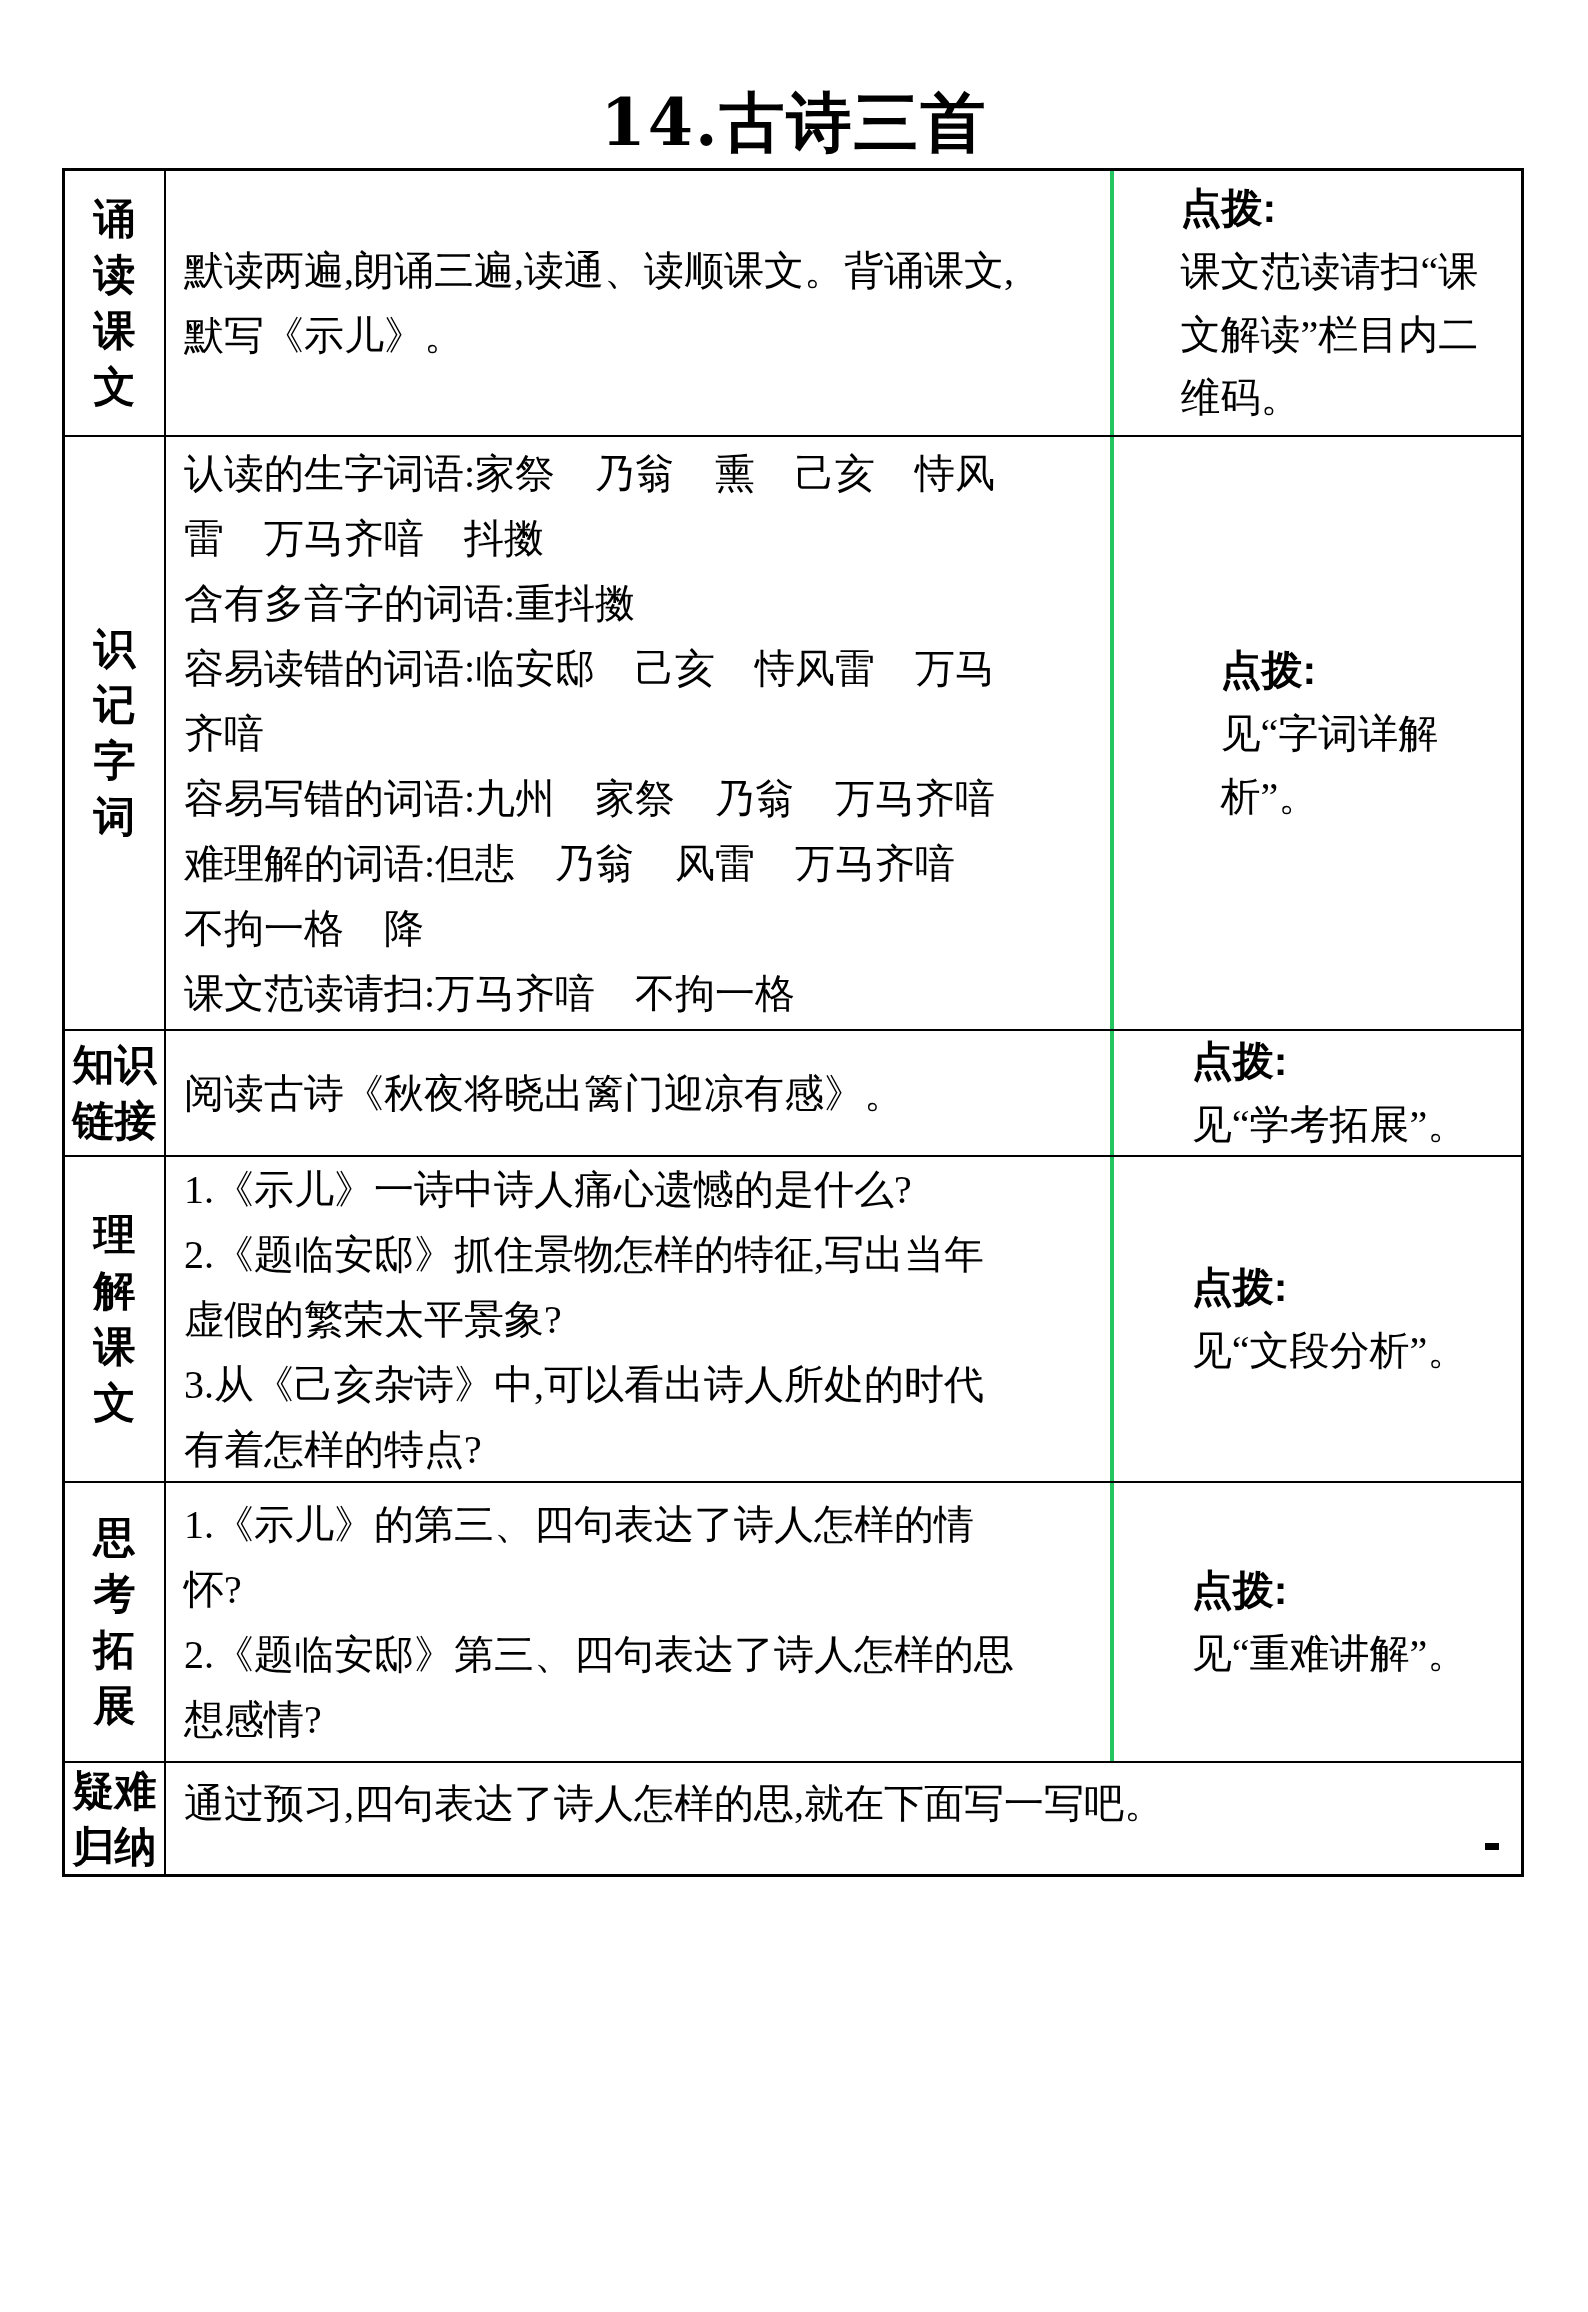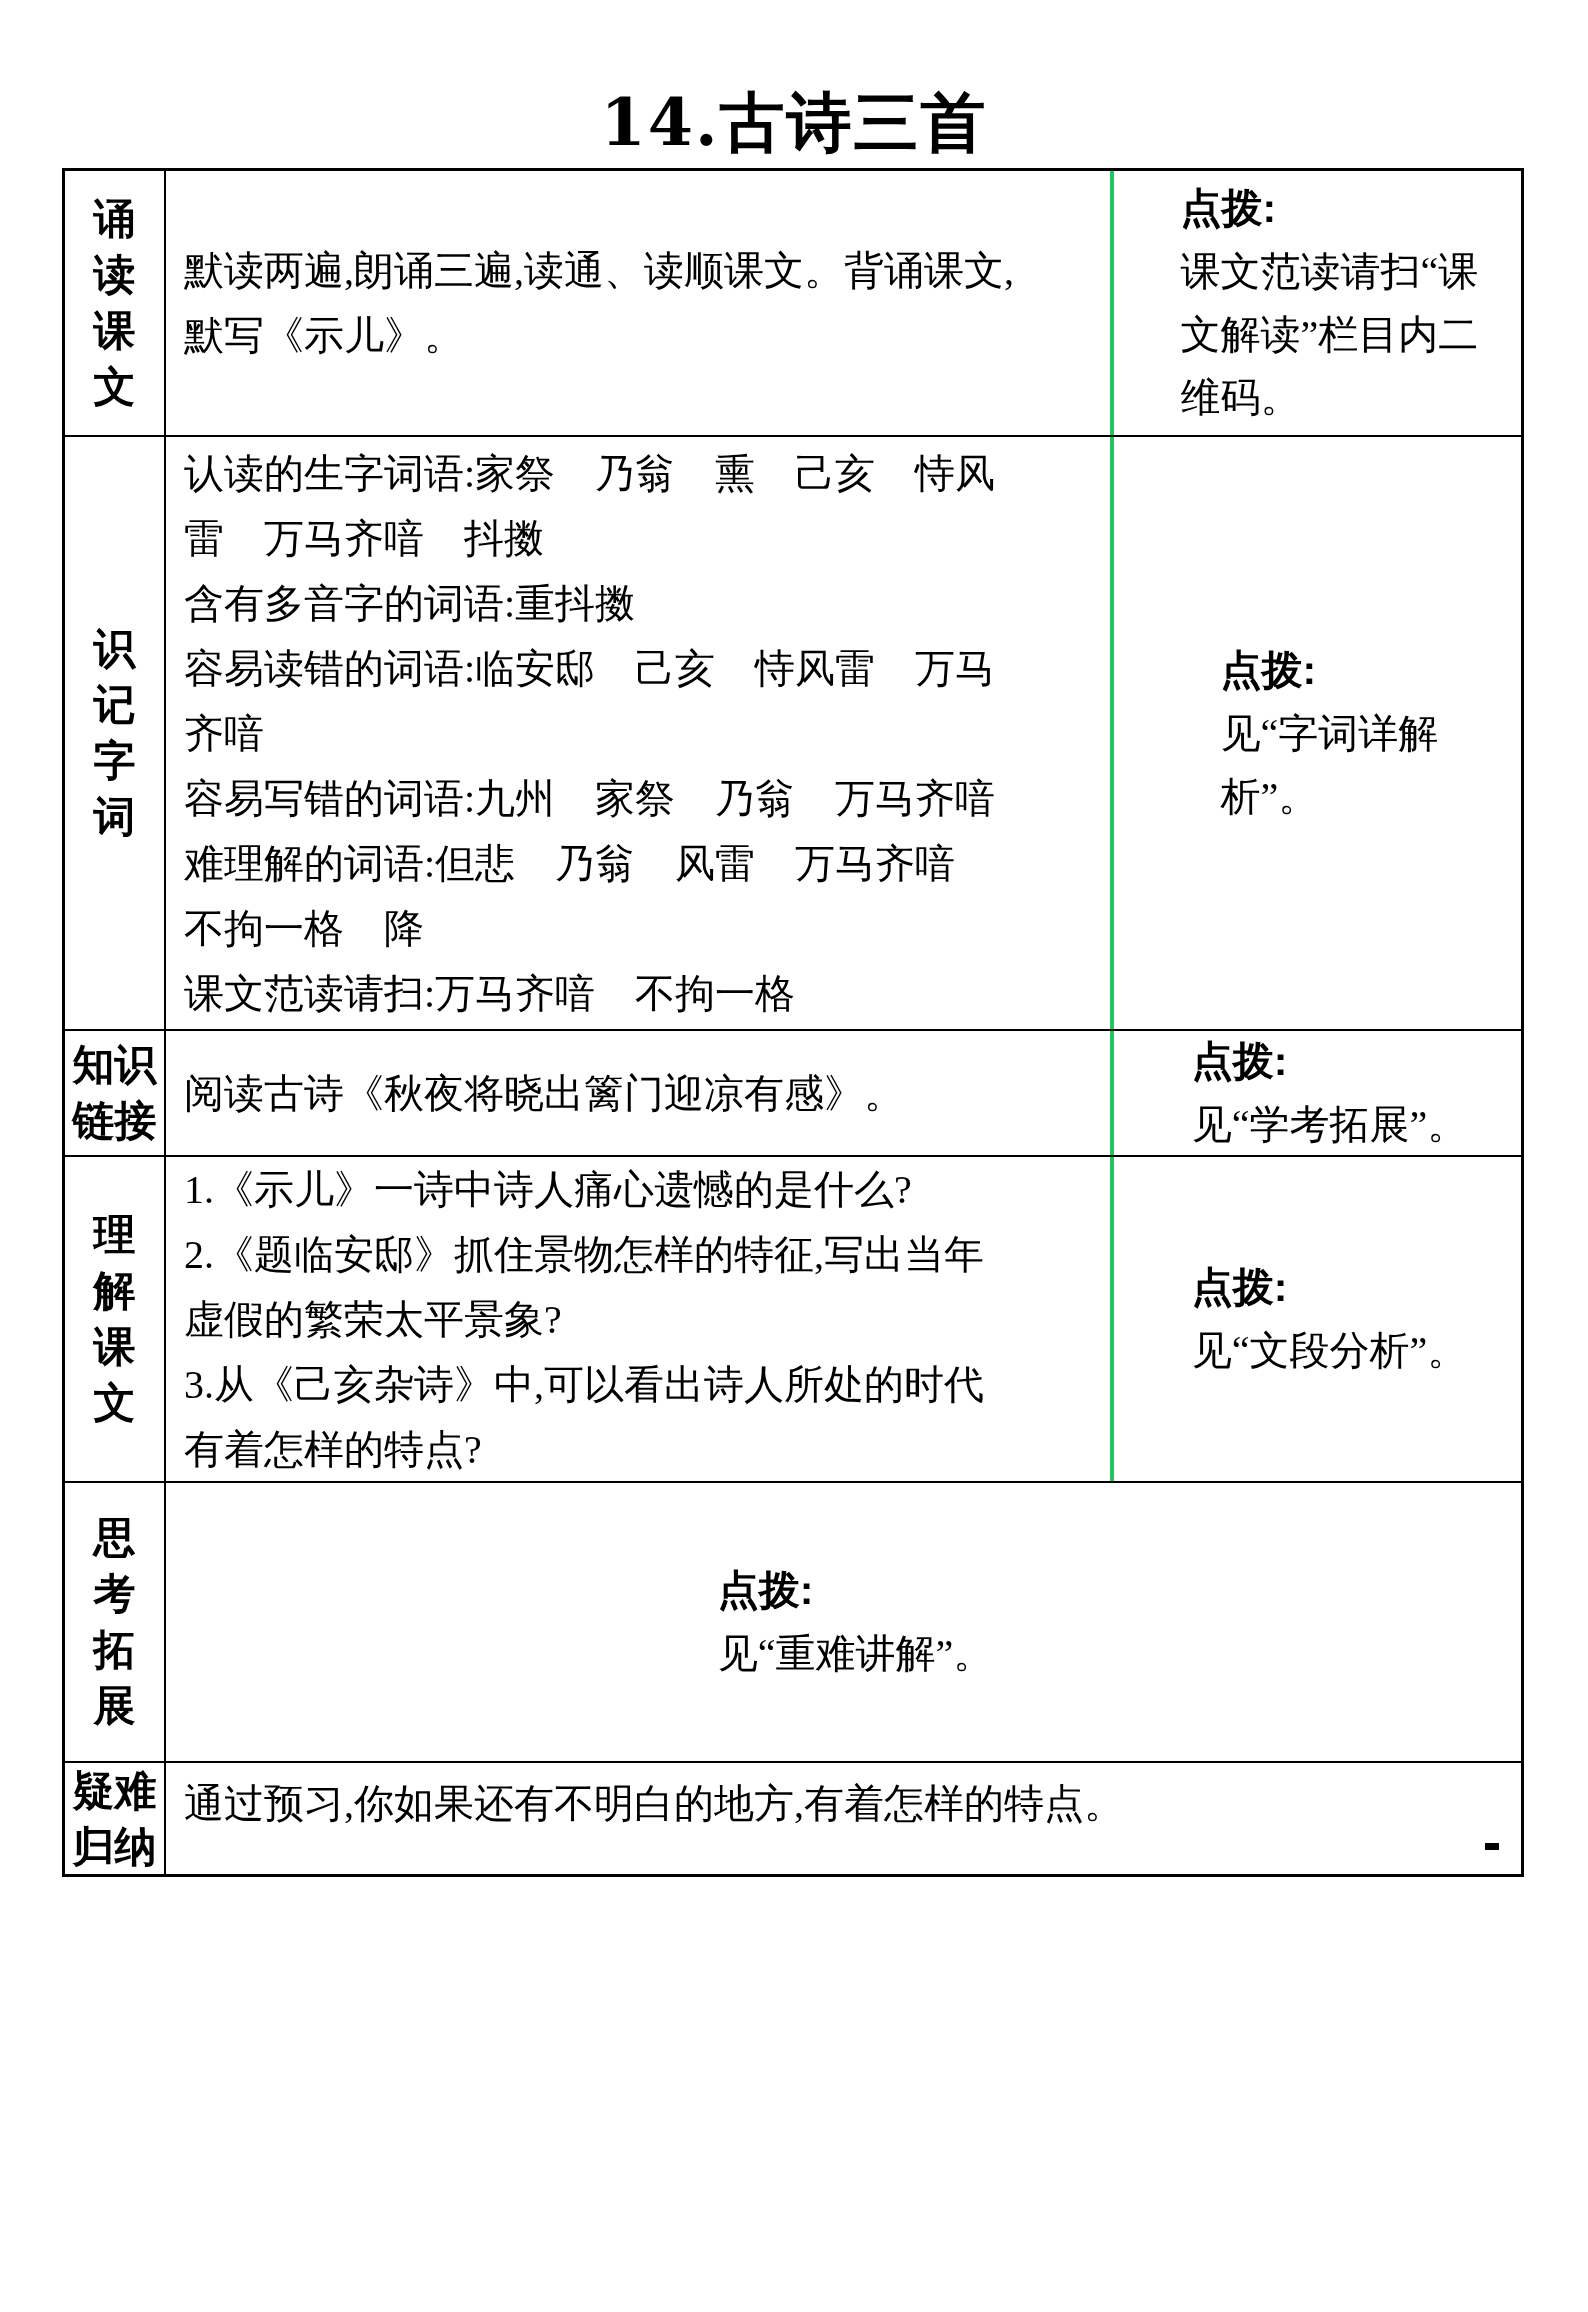--- a/index.html
+++ b/index.html
@@ -200,35 +200,41 @@
       </div>
     </div>
 
     <div class="row r5">
       <div class="cell head">
         <span class="head-text">思
 考
 拓
 展</span>
       </div>
+      <div class="cell body">
+        <p>1.《示儿》的第三、四句表达了诗人怎样的情
+怀?
+2.《题临安邸》第三、四句表达了诗人怎样的思
+想感情?</p>
+      </div>
       <div class="cell tip">
         <div class="tip-inner">
           <span class="tip-label">点拨:</span>
           <span class="tip-text">见“重难讲解”。</span>
         </div>
       </div>
     </div>
 
     <div class="row r6">
       <div class="cell head">
         <span class="head-text">疑难
 归纳</span>
       </div>
       <div class="cell body span">
-        <p>通过预习,你如果还有不明白的地方,有着怎样的特点。</p>
+        <p>通过预习,四句表达了诗人怎样的思,就在下面写一写吧。</p>
       </div>
     </div>
 
   </div>
 
   <div class="corner-mark"></div>
 
 </div>
 
 

